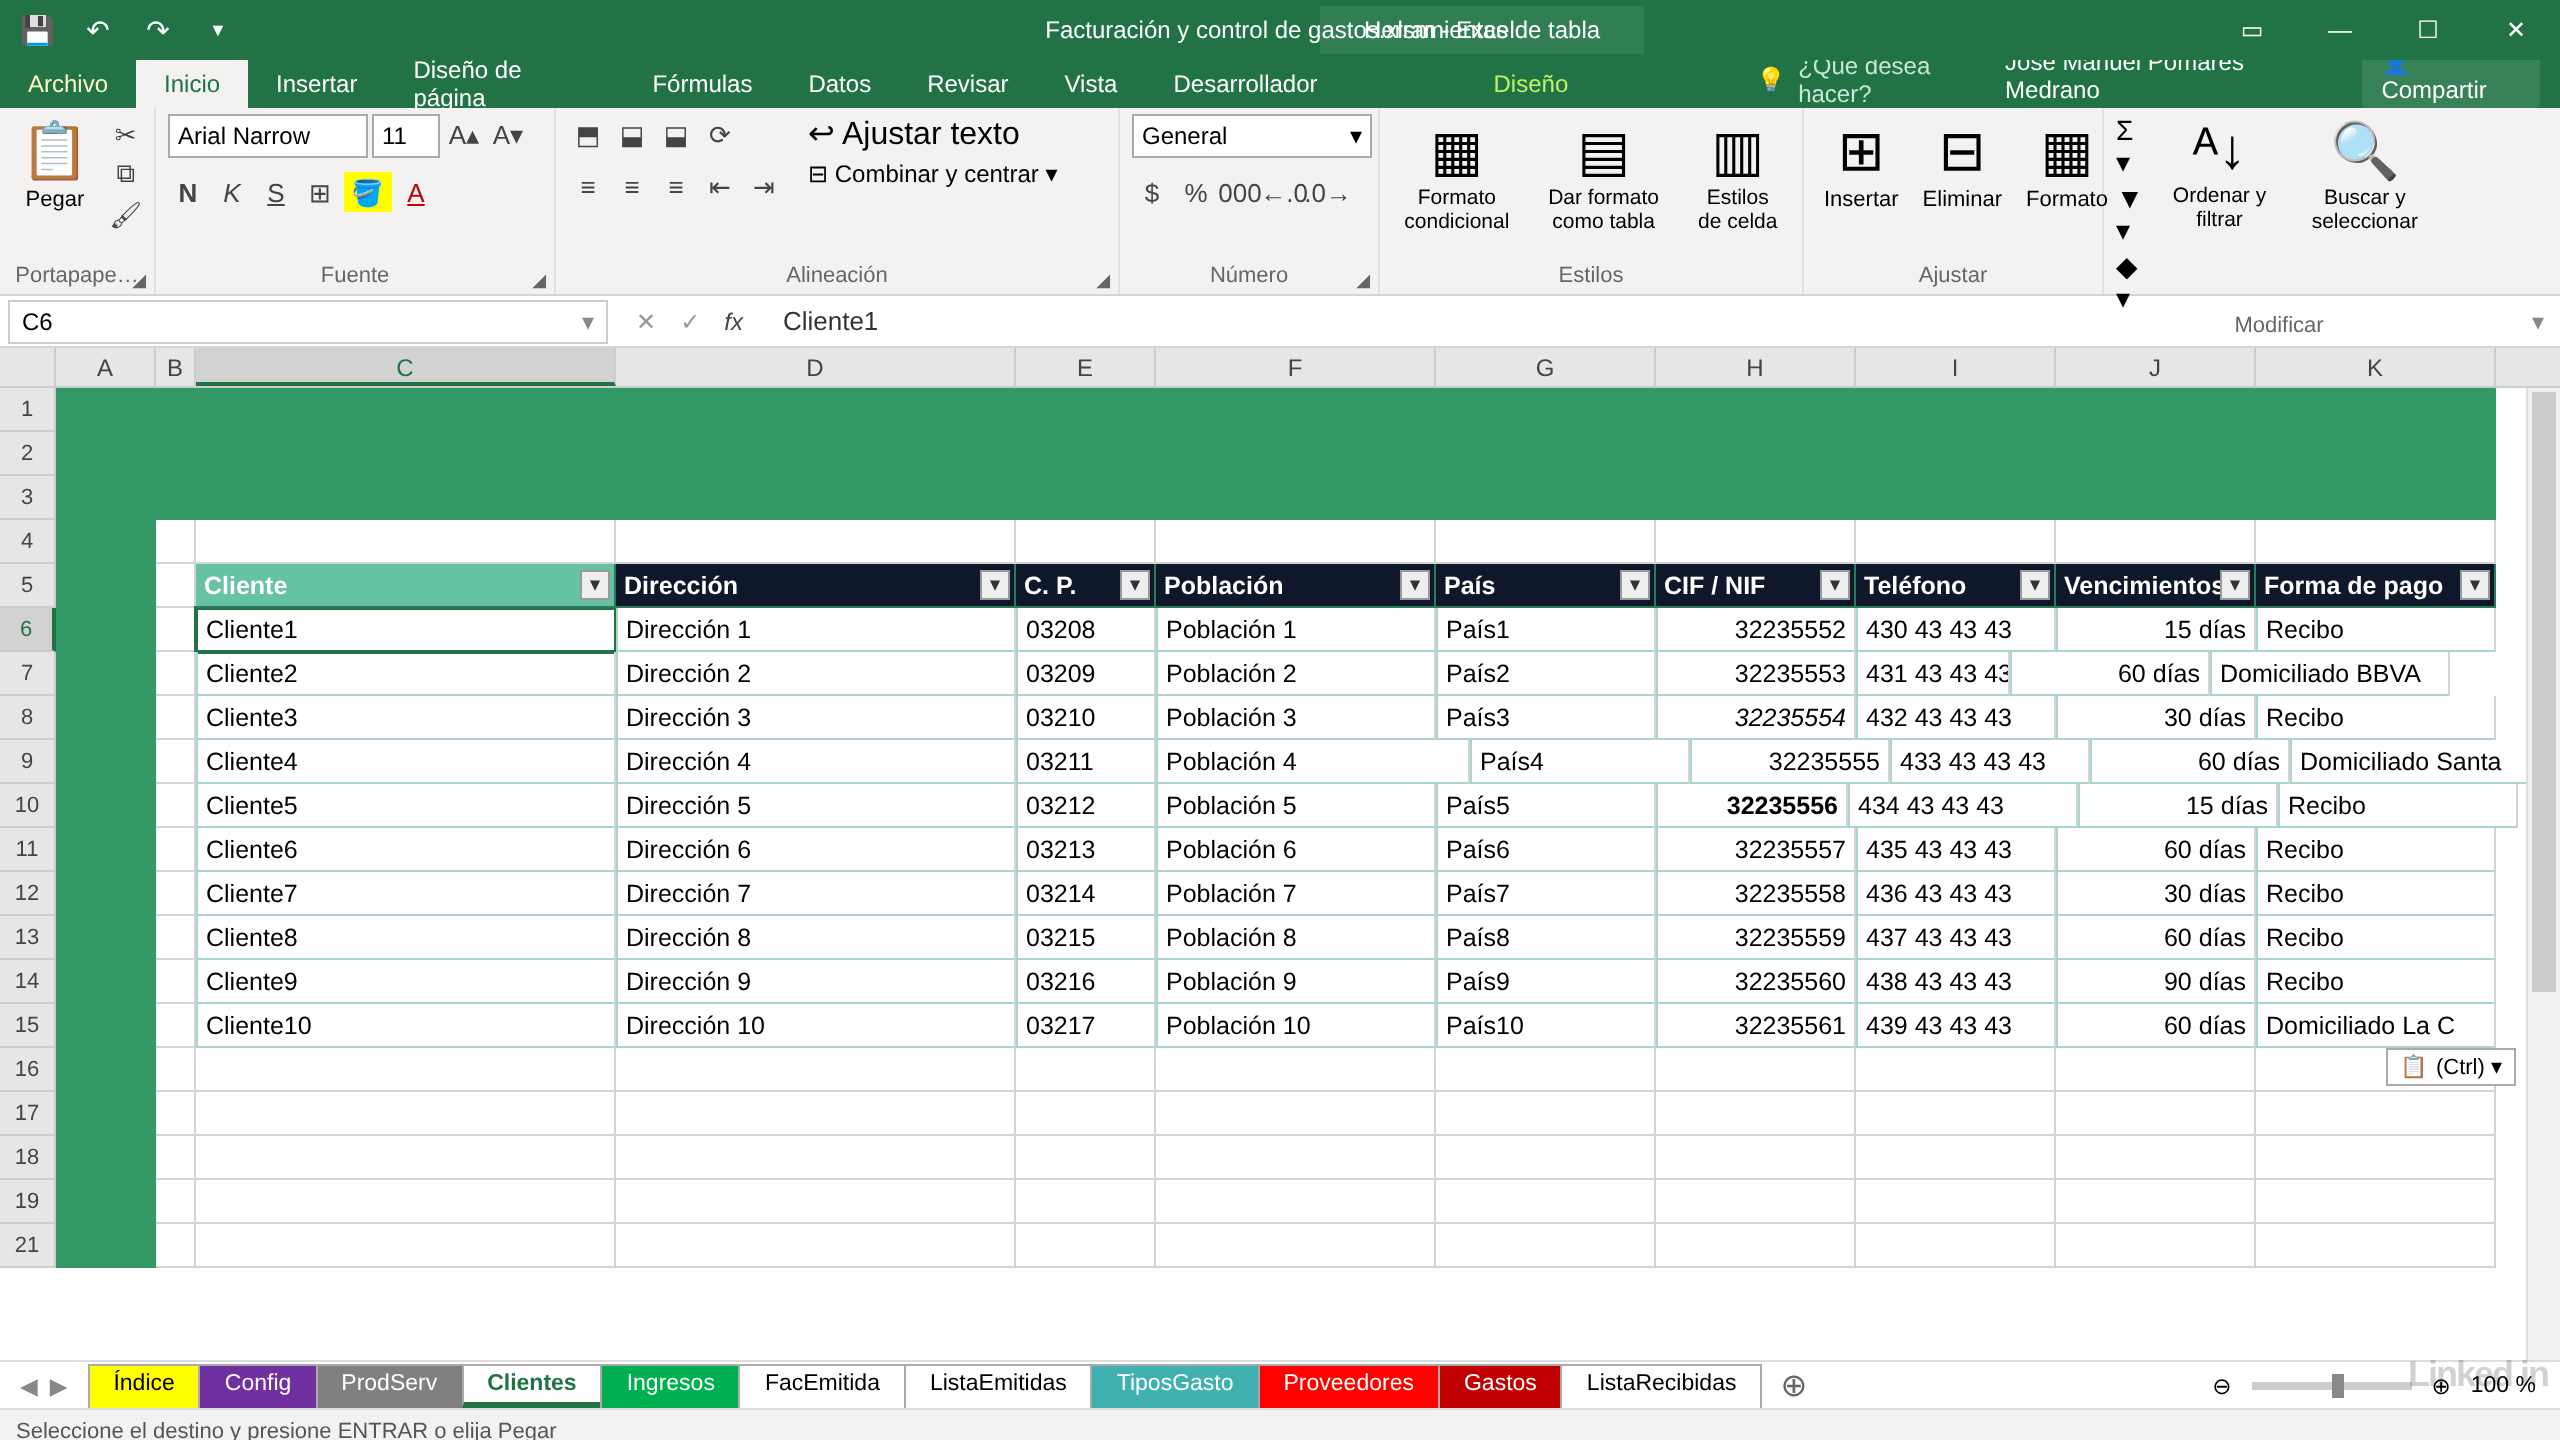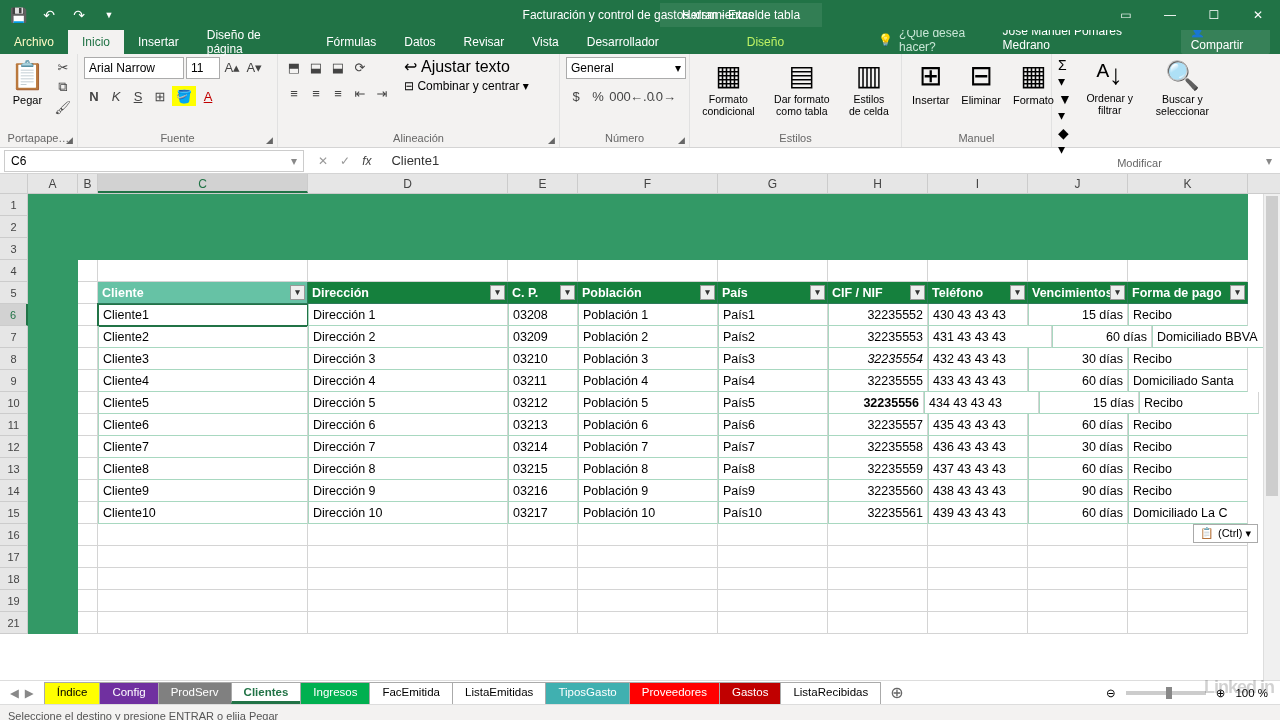--- a/index.html
+++ b/index.html
@@ -46,21 +46,21 @@
 
 .grid-wrap { position: relative; height: 506px; overflow: hidden; background: #fff; }
 .col-headers { display: flex; height: 20px; background: #e6e6e6; border-bottom: 1px solid #ccc; position: relative; }
 .sel-all { width: 28px; border-right: 1px solid #ccc; background: #e6e6e6; }
 .colh { border-right: 1px solid #ccc; text-align: center; font-size: 12px; line-height: 20px; color: #444; }
 .colh.active { background: #d2d2d2; color: #217346; border-bottom: 2px solid #217346; }
 .row { display: flex; height: 22px; }
 .rowh { width: 28px; background: #e6e6e6; border-right: 1px solid #ccc; border-bottom: 1px solid #ccc; text-align: center; font-size: 11px; line-height: 22px; color: #444; }
 .rowh.active { background: #d2d2d2; color: #217346; border-right: 2px solid #217346; }
 .cell { border-right: 1px solid #d4d4d4; border-bottom: 1px solid #d4d4d4; padding: 0 4px; font-size: 12.5px; line-height: 22px; white-space: nowrap; overflow: hidden; font-family: 'Arial Narrow', Arial, sans-serif; }
-.thead { background: #15803d; color: #fff; font-weight: bold; position: relative; border-right: 1px solid #2d7a5a; border-bottom: 1px solid #2d7a5a; }
+.thead { background: #0f172a; color: #fff; font-weight: bold; position: relative; border-right: 1px solid #2d7a5a; border-bottom: 1px solid #2d7a5a; }
 .thead .flt { position: absolute; right: 2px; top: 3px; width: 15px; height: 15px; background: #eee; border: 1px solid #999; font-size: 9px; text-align: center; line-height: 13px; color: #333; }
 .active-cell { outline: 2px solid #217346; outline-offset: -1px; background: #fff !important; }
 .tbl-cell { border-left: 1px solid #a8d8c0; border-bottom: 1px solid #a8d8c0; }
 .num { text-align: right; }
 
 .scroll-v { position: absolute; right: 0; top: 20px; bottom: 0; width: 17px; background: #f0f0f0; border-left: 1px solid #ddd; }
 .scroll-thumb-v { position: absolute; top: 2px; left: 2px; right: 2px; height: 300px; background: #cdcdcd; }
 
 .ctrl-tag { position: absolute; right: 22px; top: 350px; background: #fff; border: 1px solid #aaa; padding: 2px 6px; font-size: 11px; display: flex; align-items: center; gap: 4px; }
 
@@ -237,21 +237,21 @@
         </div>
       <div class="big-btn">
           <span class="icon">⊟</span>
           <span>Eliminar</span>
         </div>
       <div class="big-btn">
           <span class="icon">▦</span>
           <span>Formato</span>
         </div>
     </div>
-    <div class="rgroup-label">Manuel</div>
+    <div class="rgroup-label">Ajustar</div>
   </div>
 
   <div class="rgroup" style="width:175px;border-right:none">
     <div class="rgroup-content">
       <div class="clip-col" style="gap:2px;font-size:14px">
         <span>Σ ▾</span>
         <span>▼ ▾</span>
         <span>◆ ▾</span>
       </div>
       <div class="big-btn">
@@ -384,21 +384,21 @@
       <div class="row">
         <div class="rowh">7</div>
         <div class="cell" style="width: 50px; background: rgb(51, 153, 102); border: none;"></div>
         <div class="cell" style="width: 20px; background: rgb(255, 255, 255);"></div>
         <div class="cell tbl-cell" style="width: 210px;">Cliente2</div>
         <div class="cell tbl-cell" style="width: 200px;">Dirección 2</div>
         <div class="cell tbl-cell" style="width: 70px;">03209</div>
         <div class="cell tbl-cell" style="width: 140px;">Población 2</div>
         <div class="cell tbl-cell" style="width: 110px;">País2</div>
         <div class="cell tbl-cell num" style="width: 100px;">32235553</div>
-        <div class="cell tbl-cell" style="width: 124px;">431 43 43 43</div>
+        <div class="cell tbl-cell" style="width: 77px;">431 43 43 43</div>
         <div class="cell tbl-cell num" style="width: 100px;">60 días</div>
         <div class="cell tbl-cell" style="width: 120px;">Domiciliado BBVA</div>
       </div>
       <div class="row">
         <div class="rowh">8</div>
         <div class="cell" style="width: 50px; background: rgb(51, 153, 102); border: none;"></div>
         <div class="cell" style="width: 20px; background: rgb(255, 255, 255);"></div>
         <div class="cell tbl-cell" style="width: 210px;">Cliente3</div>
         <div class="cell tbl-cell" style="width: 200px;">Dirección 3</div>
         <div class="cell tbl-cell" style="width: 70px;">03210</div>
@@ -409,21 +409,21 @@
         <div class="cell tbl-cell num" style="width: 100px;">30 días</div>
         <div class="cell tbl-cell" style="width: 120px;">Recibo</div>
       </div>
       <div class="row">
         <div class="rowh">9</div>
         <div class="cell" style="width: 50px; background: rgb(51, 153, 102); border: none;"></div>
         <div class="cell" style="width: 20px; background: rgb(255, 255, 255);"></div>
         <div class="cell tbl-cell" style="width: 210px;">Cliente4</div>
         <div class="cell tbl-cell" style="width: 200px;">Dirección 4</div>
         <div class="cell tbl-cell" style="width: 70px;">03211</div>
-        <div class="cell tbl-cell" style="width: 140px;">Población 4</div>
+        <div class="cell tbl-cell" style="width: 157px;">Población 4</div>
         <div class="cell tbl-cell" style="width: 110px;">País4</div>
         <div class="cell tbl-cell num" style="width: 100px;">32235555</div>
         <div class="cell tbl-cell" style="width: 100px;">433 43 43 43</div>
         <div class="cell tbl-cell num" style="width: 100px;">60 días</div>
         <div class="cell tbl-cell" style="width: 120px;">Domiciliado Santa</div>
       </div>
       <div class="row">
         <div class="rowh">10</div>
         <div class="cell" style="width: 50px; background: rgb(51, 153, 102); border: none;"></div>
         <div class="cell" style="width: 20px; background: rgb(255, 255, 255);"></div>

